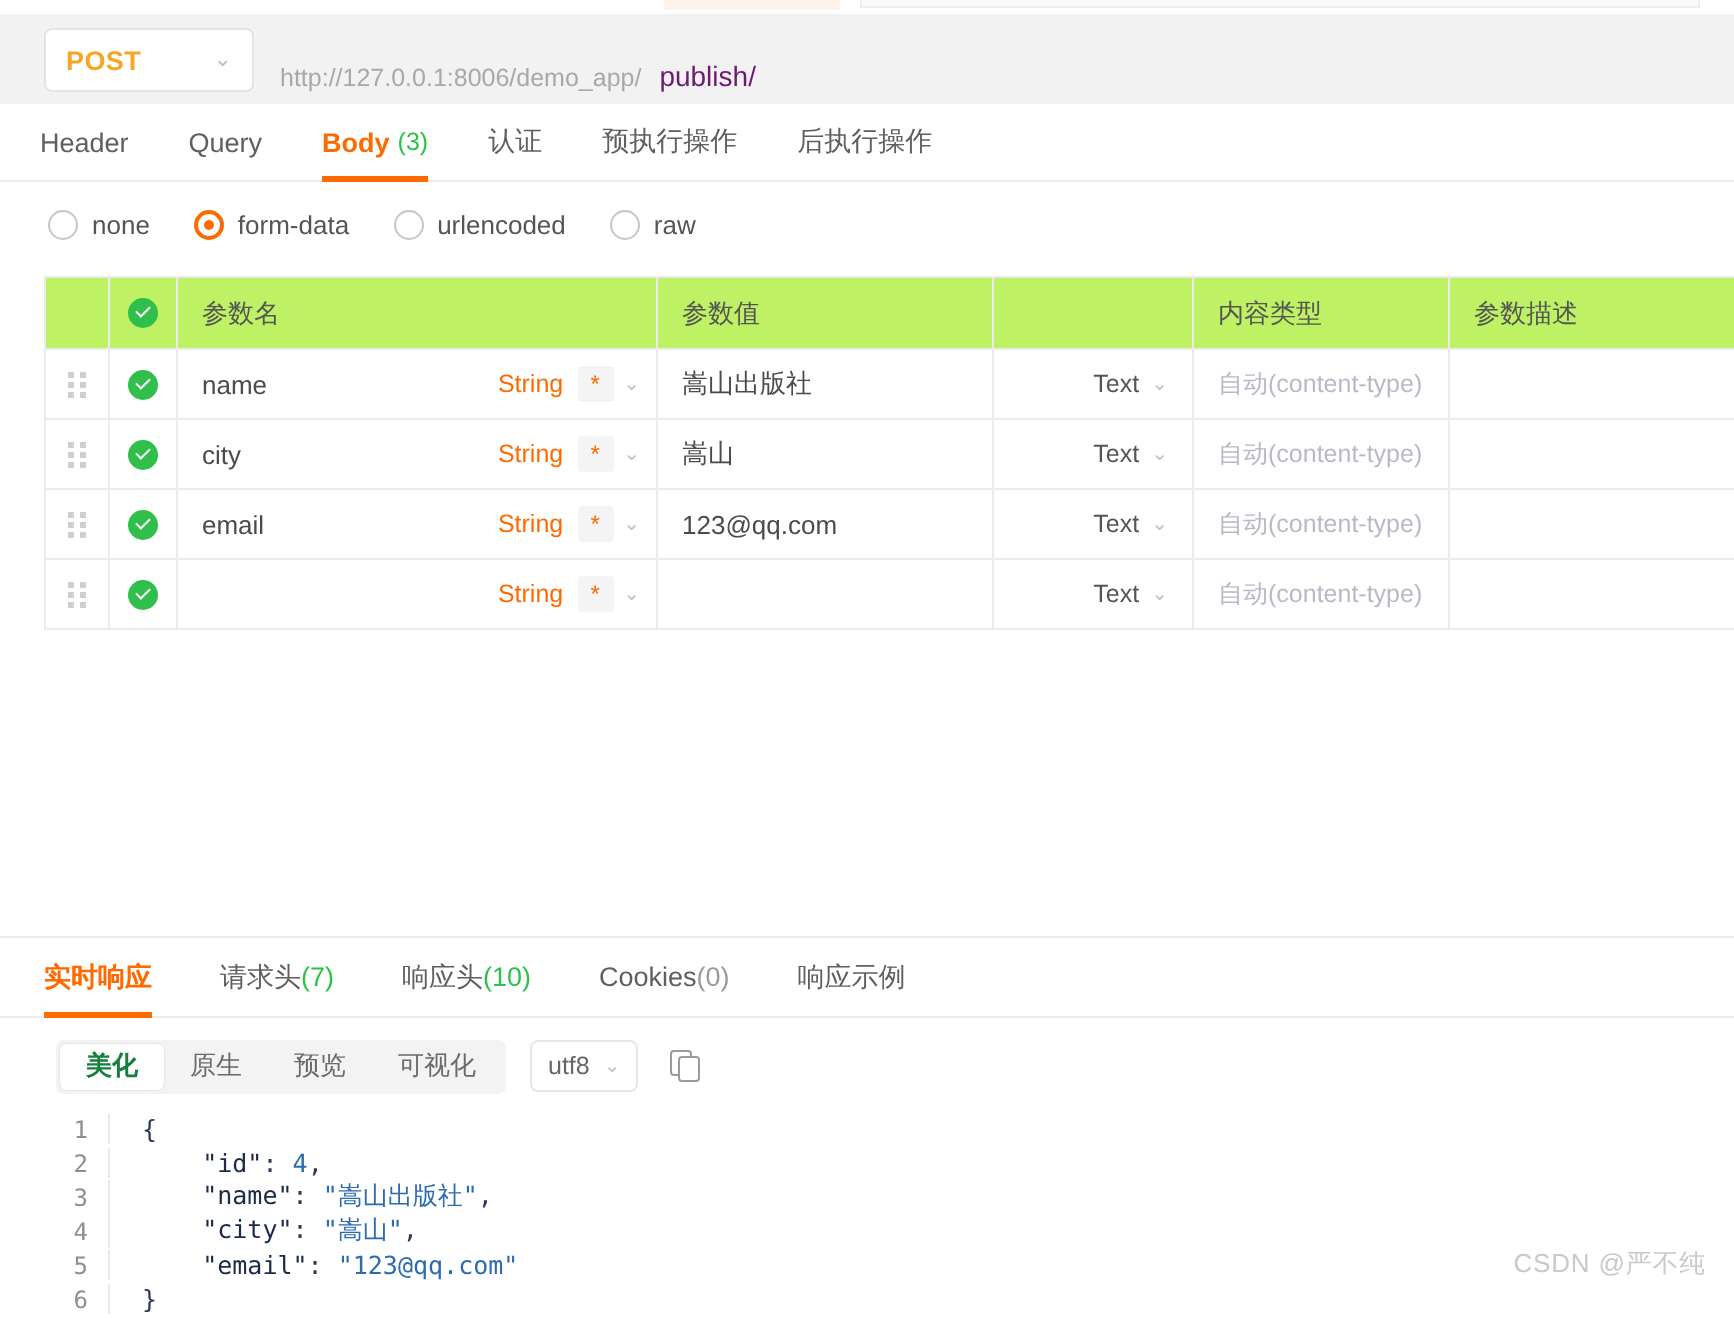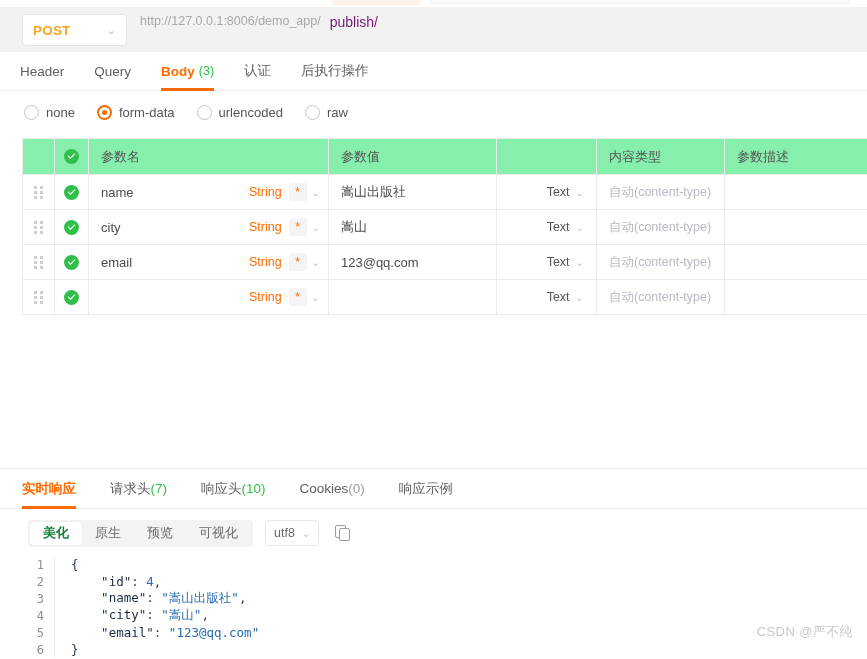--- a/index.html
+++ b/index.html
@@ -25,21 +25,21 @@
   }
   .method-box {
     position:absolute; left:22px; top:7px; width:105px; height:32px;
     background:#fff; border:1px solid #e4e4e4; border-radius:4px;
     display:flex; align-items:center; padding:0 10px;
   }
   .method-label { color:#f5a623; font-weight:bold; font-size:13.5px; letter-spacing:.2px; }
   .method-caret { margin-left:auto; color:#bbb; font-size:11px; line-height:1; }
   .url-wrap {
     position:absolute; left:140px; top:7px; height:32px;
-    display:flex; align-items:flex-start;
+    display:flex; align-items:flex-end;
   }
   .url-prefix { color:#a8a8a8; font-size:12.5px; }
   .url-path { color:#701a75; font-size:14px; margin-left:9px; }
 
   
   .reqtabs {
     position:absolute; left:0; top:52px; width:867px; height:39px;
     background:#fff; display:flex; align-items:center; padding-left:20px;
     border-bottom:1px solid #ececec;
   }
@@ -78,21 +78,21 @@
     border:1px solid #ebebeb; padding:0; height:35px; vertical-align:middle;
     font-weight:normal;
   }
   th.c-drag, td.c-drag { width:32px; }
   th.c-chk,  td.c-chk  { width:34px; }
   th.c-name, td.c-name { width:240px; }
   th.c-val,  td.c-val  { width:168px; }
   th.c-type, td.c-type { width:100px; }
   th.c-ctype,td.c-ctype{ width:128px; }
   th.c-desc, td.c-desc { width:243px; }
-  table.params th { background:#86efac; color:#555; font-size:13px; text-align:left; height:36px;}
+  table.params th { background:#bef264; color:#555; font-size:13px; text-align:left; height:36px;}
   .th-pad { padding-left:12px; color:#555; font-size:13px; }
 
   .check {
     width:15px; height:15px; border-radius:50%; background:#2fbf4a;
     display:block; margin:0 auto; position:relative;
   }
   .check::after {
     content:""; position:absolute; left:4px; top:4.2px;
     width:6px; height:3px; border-left:1.6px solid #fff; border-bottom:1.6px solid #fff;
     transform:rotate(-45deg);
@@ -197,20 +197,23 @@
       </div>
       <div class="reqtab">
         <span>Query</span>
       </div>
       <div class="reqtab active">
         <span>Body</span>
         <span class="cnt">(3)</span>
       </div>
       <div class="reqtab">
         <span>认证</span>
+      </div>
+      <div class="reqtab">
+        <span>预执行操作</span>
       </div>
       <div class="reqtab">
         <span>后执行操作</span>
       </div>
     </div>
 
   <div class="radiorow" id="radiorow">
       <div class="radio">
         <span class="dot"></span>
         <span class="rl">none</span>

